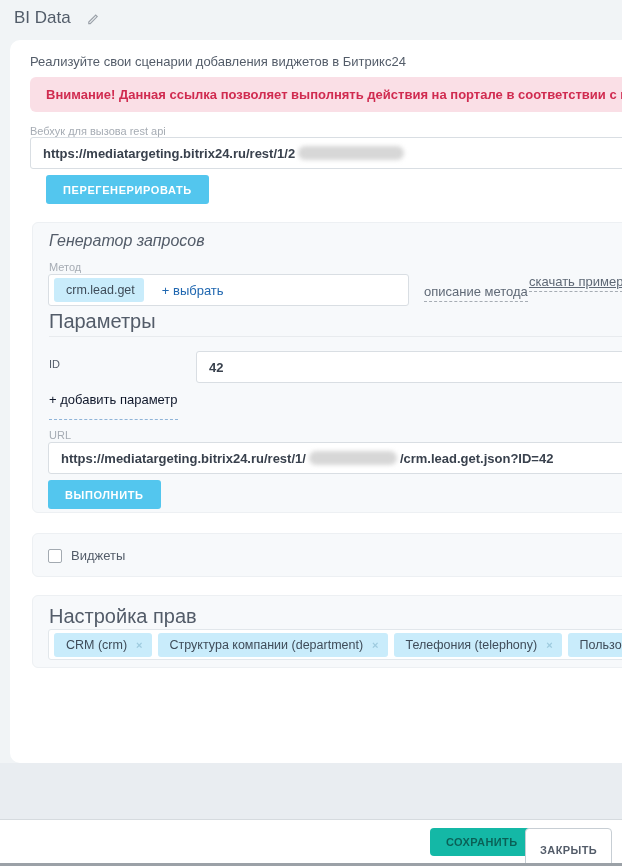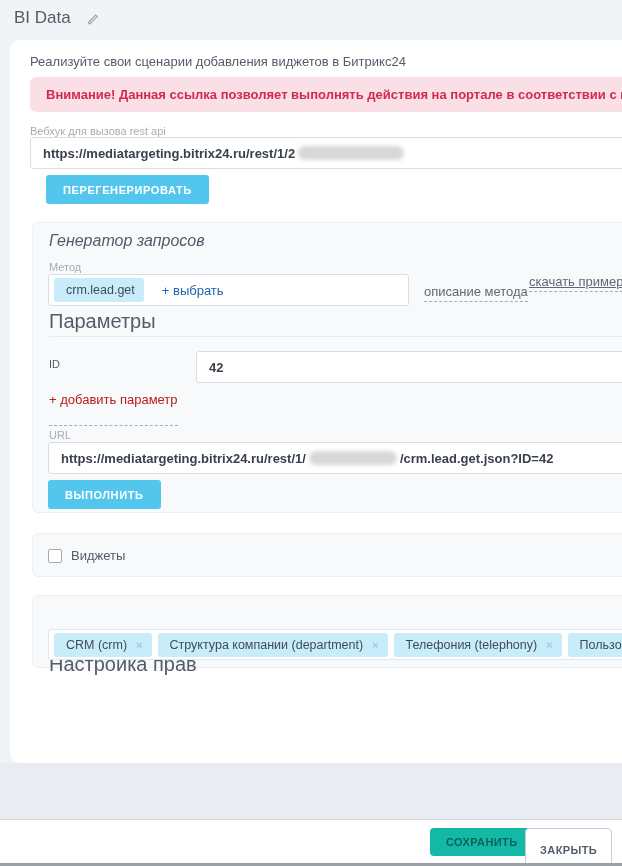--- a/index.html
+++ b/index.html
@@ -35,21 +35,21 @@
 
   .box-title   { position:absolute; left:16px; font-size:16px; color:#535c69; }
   .box-title-s { position:absolute; left:16px; font-size:20px; color:#535c69; }
 
   .tag { display:inline-flex; align-items:center; background:#c9ecfb; border-radius:3px; padding:5px 9px 5px 12px;
          font-size:12.5px; color:#3f4c59; white-space:nowrap; flex:none; }
   .tag .x { margin-left:9px; color:#9ecbdf; font-size:11px; font-weight:bold; cursor:pointer; }
 
   .link-plain { color:#2067b0; font-size:13px; text-decoration:none; cursor:pointer; white-space:nowrap; }
   .link-dash-gray { color:#5f6976; font-size:13px; text-decoration:none; border-bottom:1px dashed #a7adb4; padding-bottom:2px; cursor:pointer; white-space:nowrap; }
-  .link-dash-blue { color:#b91c1c; font-size:13px; text-decoration:none; border-bottom:1px dashed #8fb4d8; padding-bottom:18px; cursor:pointer; white-space:nowrap; }
+  .link-dash-blue { color:#0f172a; font-size:13px; text-decoration:none; border-bottom:1px dashed #8fb4d8; padding-bottom:12px; cursor:pointer; white-space:nowrap; }
 
   .divider { position:absolute; left:16px; right:16px; top:113px; height:1px; background:#e8ebee; }
 
   .param-name { position:absolute; left:16px; top:135px; font-size:11px; color:#535c69; }
   #id-input { left:163px; top:128px; width:521px; position:absolute; height:32px; border:1px solid #d9dee3; border-radius:3px;
               padding:0 12px; font-size:13px; font-weight:600; color:#39414d; background:#fff; }
 
   .checkbox { position:absolute; left:15px; top:15px; width:14px; height:14px; background:#fff; border:1px solid #a3aab1; border-radius:2px; cursor:pointer; }
   .cb-label { position:absolute; left:38px; top:14px; font-size:13px; color:#535c69; }
 
@@ -123,21 +123,21 @@
 
       <button class="btn-blue" style="left:15px; top:257px;">ВЫПОЛНИТЬ</button>
     </div>
 
     <div class="gray-box" id="widgets-box">
       <div class="checkbox"></div>
       <div class="cb-label">Виджеты</div>
     </div>
 
     <div class="gray-box" id="perms-box">
-      <div class="box-title-s" style="top:9px;margin-top:48px;">Настройка прав</div>
+      <div class="box-title-s" style="top:9px;">Настройка прав</div>
       <div class="tags-field">
         <span class="tag">
           <span>CRM (crm)</span>
           <span class="x">×</span>
         </span>
         <span class="tag">
           <span>Структура компании (department)</span>
           <span class="x">×</span>
         </span>
         <span class="tag">

